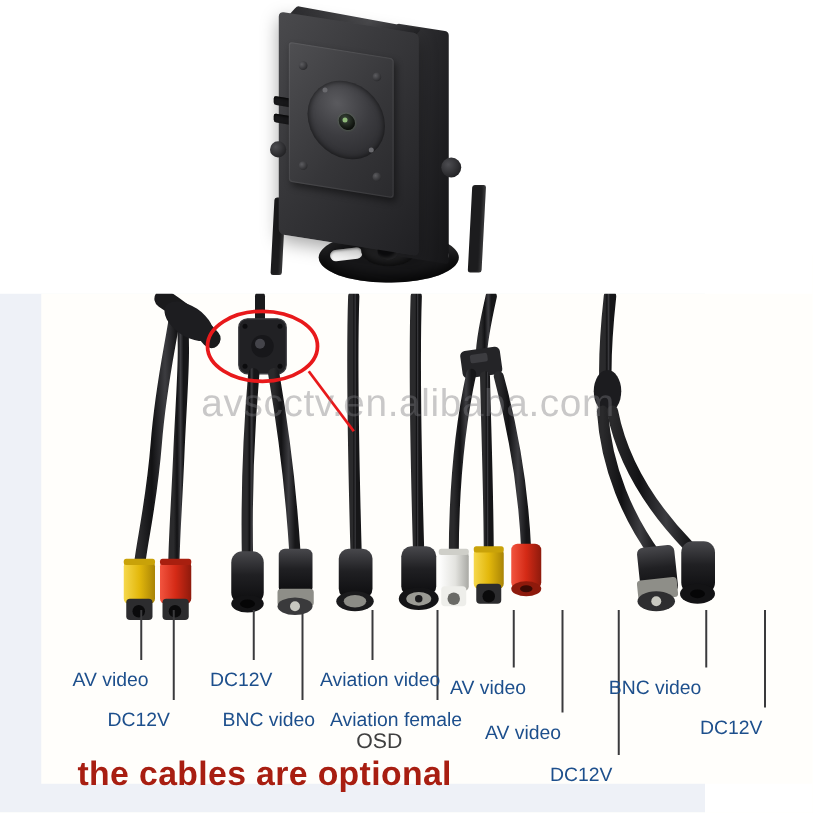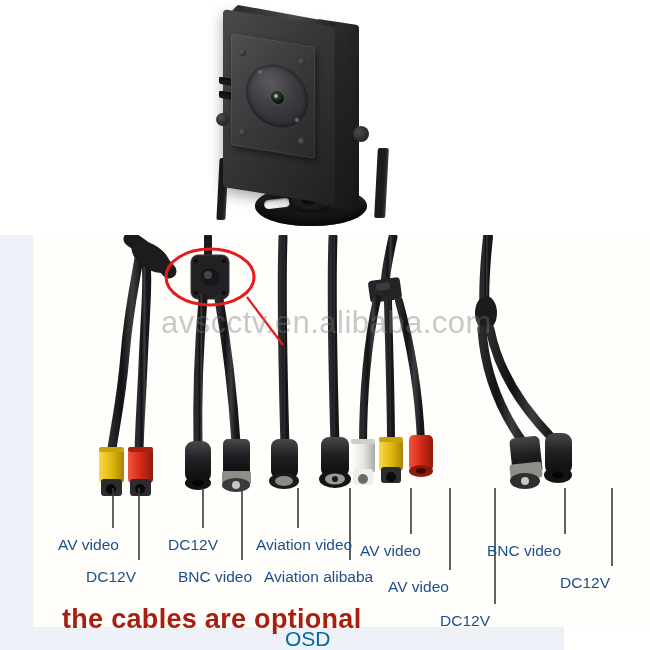--- a/index.html
+++ b/index.html
@@ -216,24 +216,23 @@
     letter-spacing: .5px;
     color: rgba(120,120,124,.40);
     font-family: "Liberation Sans", sans-serif;
     white-space: nowrap;
     pointer-events: none;
   }
 
   .osd-label {
     position: absolute;
     left: 252px; top: 348px;
-    font-size: 21px;
-    color: #0369a1;
+    font-size: 17px;
+    color: #404040;
     font-family: "Liberation Sans", sans-serif;
-    margin-top: 44px;
   }
 
   .conn-label {
     position: absolute;
     font-size: 15.5px;
     color: #1d4f8c;
     white-space: nowrap;
     font-family: "Liberation Sans", sans-serif;
     text-align: center;
   }
@@ -425,21 +424,21 @@
         <line x1="612" y1="253" x2="612" y2="331"></line>
       </g>
   </svg>
 
   <div id="labels-layer">
       <div class="conn-label" style="left: 58px; top: 301px; color: rgb(29, 79, 140);">AV video</div>
       <div class="conn-label" style="left: 86px; top: 333px; color: rgb(29, 79, 140);">DC12V</div>
       <div class="conn-label" style="left: 168px; top: 301px; color: rgb(29, 79, 140);">DC12V</div>
       <div class="conn-label" style="left: 178px; top: 333px; color: rgb(29, 79, 140);">BNC video</div>
       <div class="conn-label" style="left: 256px; top: 301px; color: rgb(29, 79, 140);">Aviation video</div>
-      <div class="conn-label" style="left: 264px; top: 333px; color: rgb(29, 79, 140);">Aviation alibaba</div>
+      <div class="conn-label" style="left: 264px; top: 333px; color: rgb(29, 79, 140);">Aviation female</div>
       <div class="conn-label" style="left: 360px; top: 307px; color: rgb(29, 79, 140);">AV video</div>
       <div class="conn-label" style="left: 388px; top: 343px; color: rgb(29, 79, 140);">AV video</div>
       <div class="conn-label" style="left: 440px; top: 377px; color: rgb(29, 79, 140);">DC12V</div>
       <div class="conn-label" style="left: 487px; top: 307px; color: rgb(29, 79, 140);">BNC video</div>
       <div class="conn-label" style="left: 560px; top: 339px; color: rgb(29, 79, 140);">DC12V</div>
     </div>
 
   <div class="optional-note" style="top:369px;">the cables are optional</div>
 </div>
 

